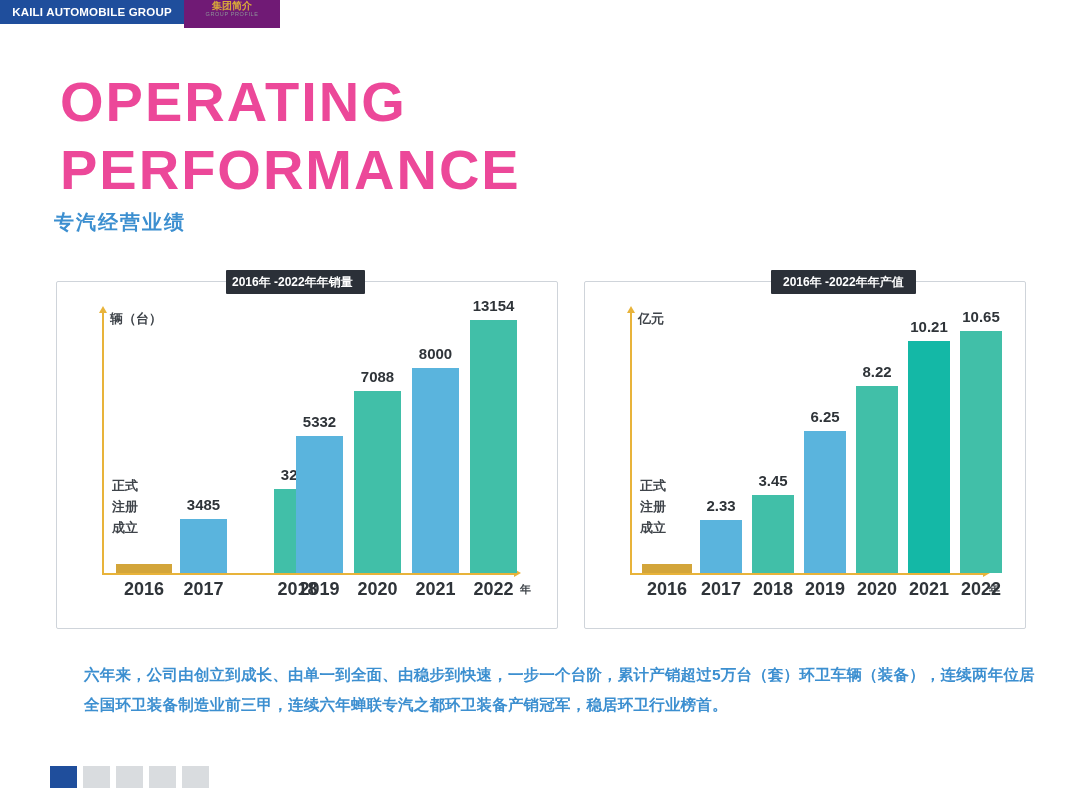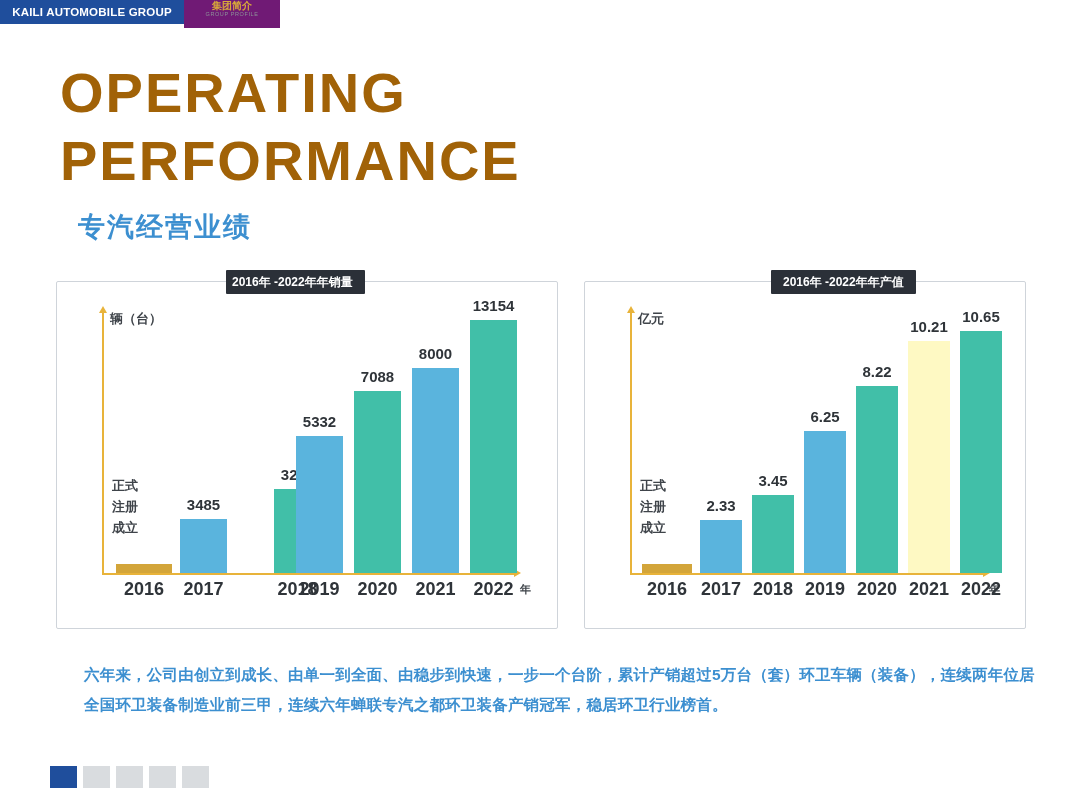--- a/index.html
+++ b/index.html
@@ -17,27 +17,27 @@
   }
   .topbar .tab2{
     position:absolute;left:184px;top:0;width:96px;height:28px;background:#701a75;
     display:flex;flex-direction:column;align-items:center;
   }
   .topbar .tab2 .cn{color:#d8a93a;font-size:10px;font-weight:bold;line-height:11px;}
   .topbar .tab2 .en{color:#8d9199;font-size:5.5px;letter-spacing:.6px;line-height:7px;}
 
   
   .title-en{
-    position:absolute;left:60px;top:59px;width:700px;
-    color:#a16207;font-size:56px;font-weight:bold;line-height:68px;
+    position:absolute;left:60px;top:68px;width:700px;
+    color:#ec4899;font-size:56px;font-weight:bold;line-height:68px;
     letter-spacing:2px;
   }
   .title-cn{
-    position:absolute;left:78px;top:209px;
-    color:#3c8fd0;font-size:27px;font-weight:bold;letter-spacing:2px;
+    position:absolute;left:54px;top:209px;
+    color:#3c8fd0;font-size:20px;font-weight:bold;letter-spacing:2px;
   }
 
   
   .panel{
     position:absolute;top:281px;height:346px;background:#ffffff;
     border:1px solid #cfd4da;border-radius:2px;
   }
   .panel.left{left:56px;width:500px;}
   .panel.right{left:584px;width:440px;}
 
@@ -183,21 +183,21 @@
       <span class="cat">2018</span>
     </div>
     <div class="bar" style="left:174px;width:42px;height:142px;background:#5ab4dd;">
       <span class="val">6.25</span>
       <span class="cat">2019</span>
     </div>
     <div class="bar" style="left:226px;width:42px;height:187px;background:#41bfa8;">
       <span class="val">8.22</span>
       <span class="cat">2020</span>
     </div>
-    <div class="bar" style="left:278px;width:42px;height:232px;background:#fef9c3;">
+    <div class="bar" style="left:278px;width:42px;height:232px;background:#14b8a6;">
       <span class="val">10.21</span>
       <span class="cat">2021</span>
     </div>
     <div class="bar" style="left:330px;width:42px;height:242px;background:#41bfa8;">
       <span class="val">10.65</span>
       <span class="cat">2022</span>
     </div>
   </div>
 </div>
 

